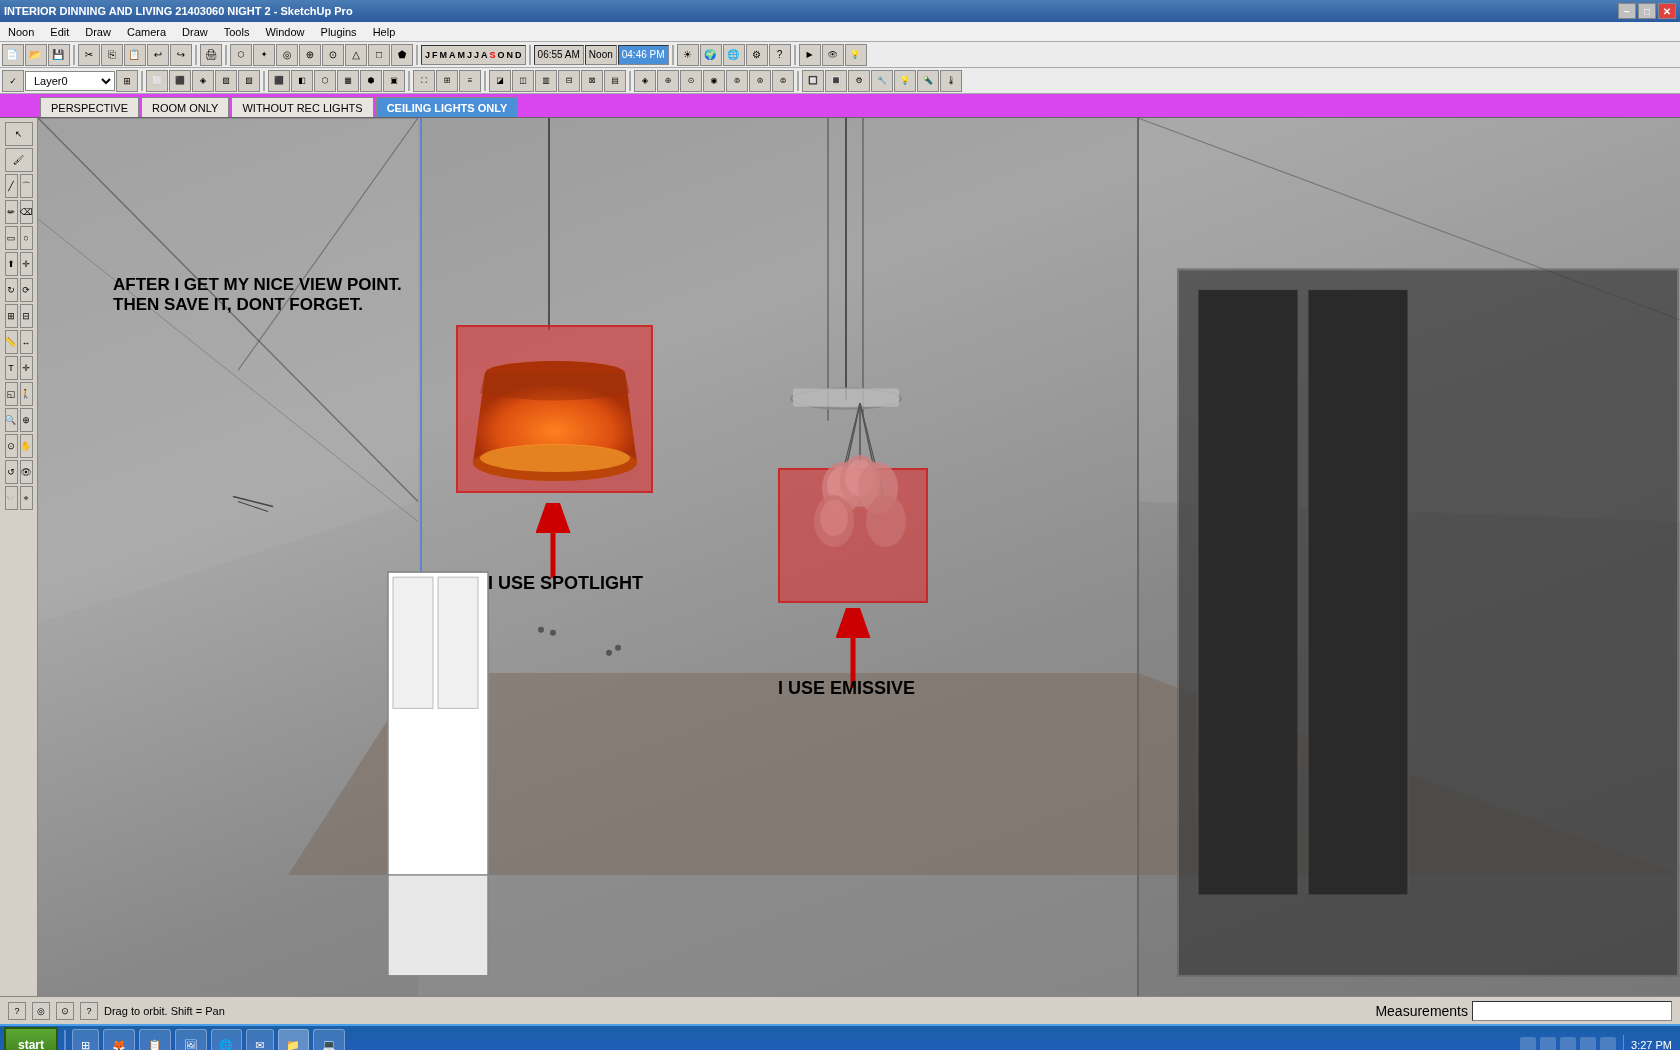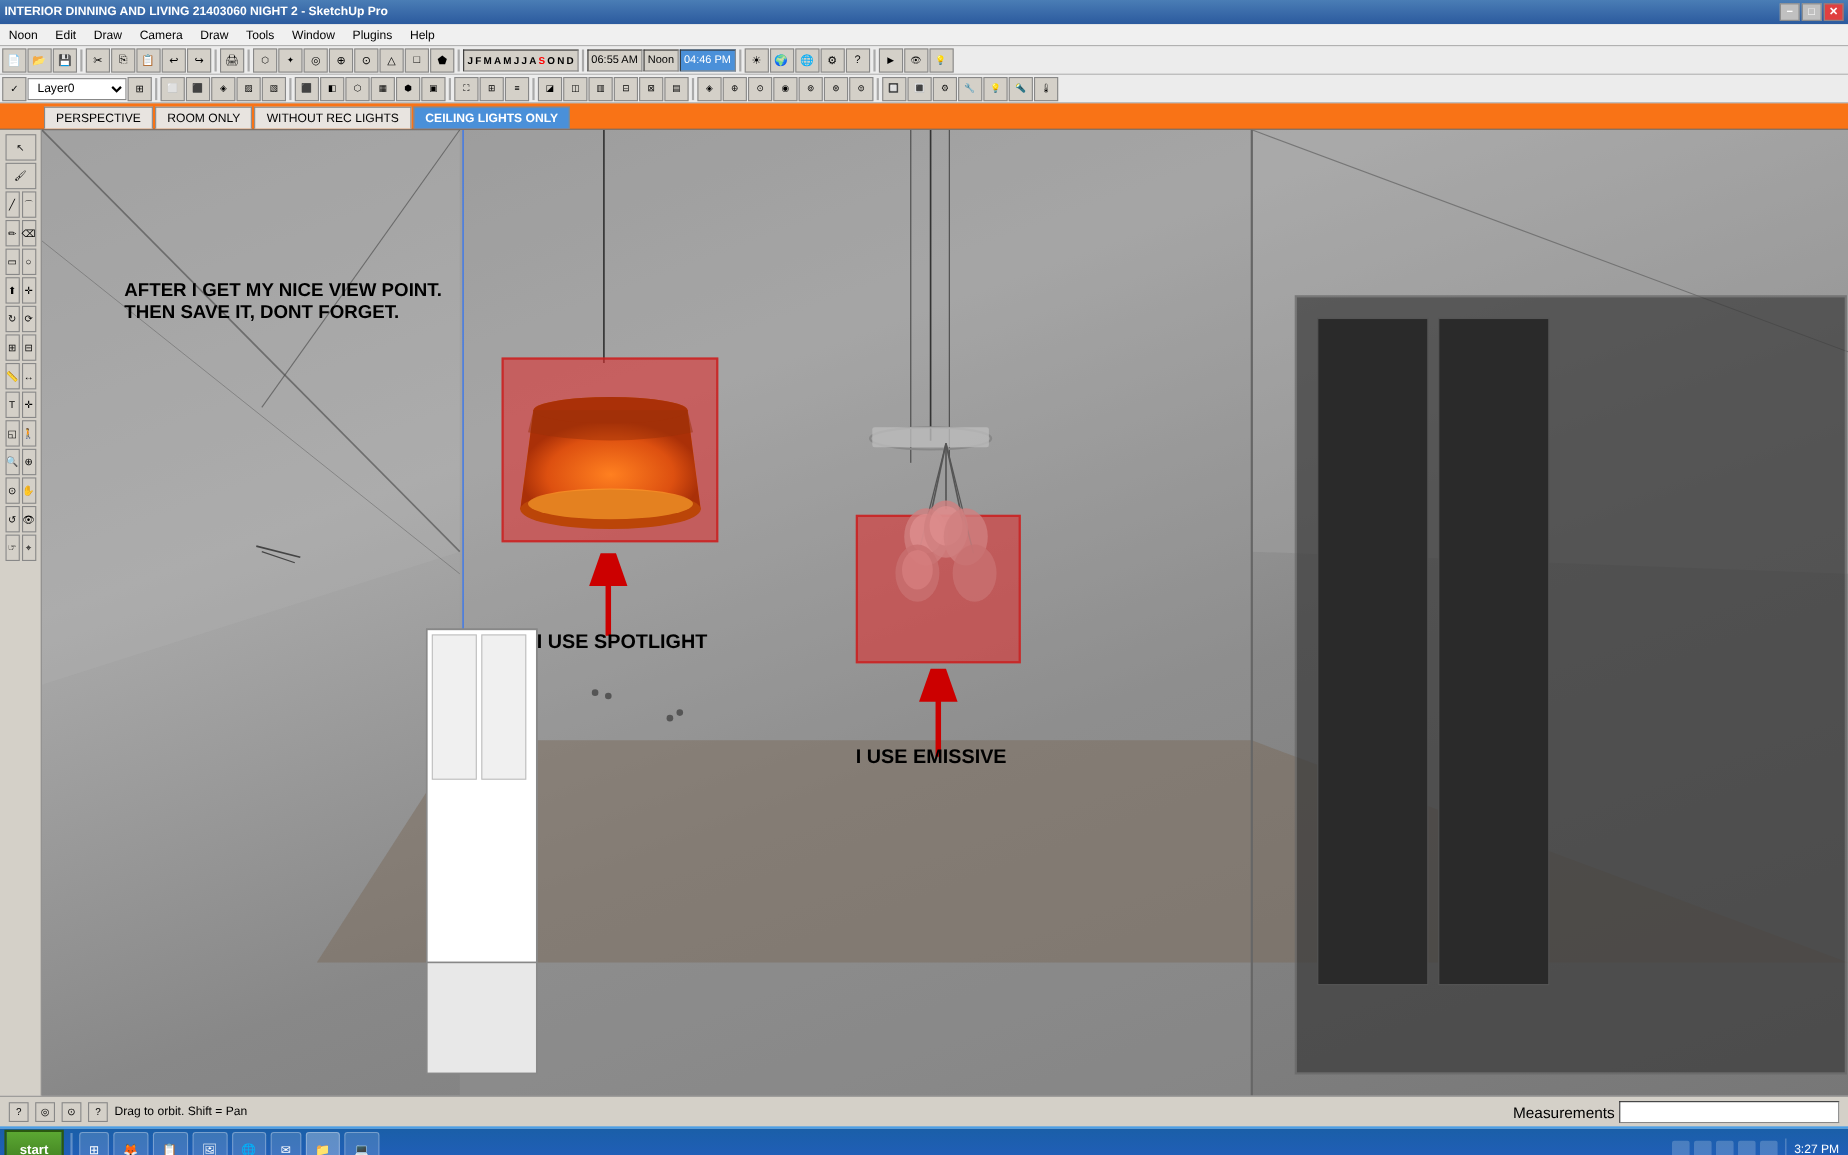--- a/index.html
+++ b/index.html
@@ -40,21 +40,21 @@
     .tb-separator { width: 2px; height: 20px; background: #aaa; margin: 0 2px; }
 
     
     #layer-dropdown {
       height: 20px; border: 1px solid #888; background: white;
       font-size: 11px; padding: 0 4px; width: 90px;
     }
 
     
     #scene-tabs {
-      height: 24px; background: #f97316; display: flex; align-items: flex-end;
+      height: 24px; background: #d946ef; display: flex; align-items: flex-end;
       border-bottom: 1px solid #666; padding-left: 40px;
     }
     .scene-tab {
       padding: 2px 10px; border: 1px solid #888; border-bottom: none;
       background: #e8e4e0; font-size: 11px; cursor: pointer; margin-right: 2px;
       height: 20px; display: flex; align-items: center;
     }
     .scene-tab.active {
       background: #4a90d9; color: white; font-weight: bold;
     }
@@ -457,21 +457,21 @@
       <ellipse cx="70" cy="75" rx="15" ry="18" fill="#e09090" opacity="0.7"></ellipse>
 
       <ellipse cx="88" cy="85" rx="20" ry="26" fill="#d08080" opacity="0.8"></ellipse>
 
       <ellipse cx="44" cy="118" rx="20" ry="26" fill="#c87070" opacity="0.8"></ellipse>
       <ellipse cx="44" cy="115" rx="14" ry="18" fill="#d88080" opacity="0.7"></ellipse>
 
       <ellipse cx="96" cy="118" rx="20" ry="26" fill="#c87070" opacity="0.8"></ellipse>
     </svg>
 
-    <div class="annotation" style="top:136px; left:75px; font-size:17px;">
+    <div class="annotation" style="top:157px; left:75px; font-size:17px;">
       <span>AFTER I GET MY NICE VIEW POINT.</span><br>
       <span>THEN SAVE IT, DONT FORGET.</span>
     </div>
 
     <svg style="position:absolute;left:490px;top:385px;width:50px;height:80px;">
       <defs>
         <marker id="arrowhead1" markerWidth="10" markerHeight="7" refX="5" refY="3.5" orient="auto">
           <polygon points="0 7, 10 3.5, 0 0" fill="#cc0000"></polygon>
         </marker>
       </defs>

